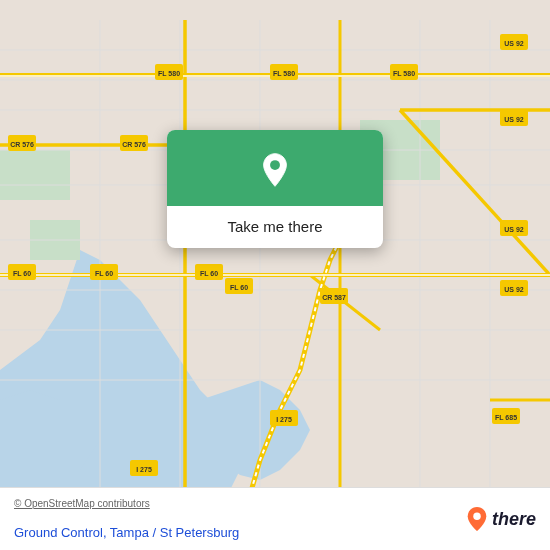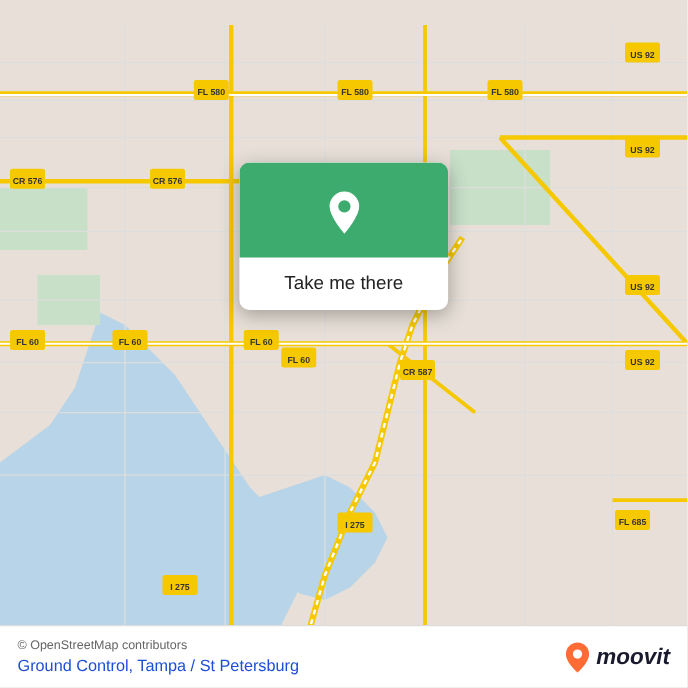--- a/index.html
+++ b/index.html
@@ -43,21 +43,22 @@
     }
 
     .bottom-bar-left {
       display: flex;
       flex-direction: column;
     }
 
     .copyright-text {
       font-size: 10px;
       color: #666;
-      margin-bottom: 3px;
+      margin-bottom: 16px;
+      text-decoration: underline;
     }
 
     .location-text {
       font-size: 13px;
       color: #1d4ed8;
       font-weight: 500;
     }
 
     .moovit-logo {
       display: flex;
@@ -76,21 +77,21 @@
       color: #1a1a2e;
       font-style: italic;
     }
 
     
     .popup-card {
       position: absolute;
       top: 130px;
       left: 50%;
       transform: translateX(-50%);
-      width: 167px;
+      width: 216px;
       background: white;
       border-radius: 8px;
       overflow: hidden;
       box-shadow: 0 4px 15px rgba(0,0,0,0.3);
       z-index: 20;
     }
 
     .popup-card-top {
       background: #3daa6e;
       display: flex;
@@ -244,16 +245,16 @@
     <div class="bottom-bar-left">
       <span class="copyright-text">© OpenStreetMap contributors</span>
       <span class="location-text">Ground Control, Tampa / St Petersburg</span>
     </div>
     <div class="moovit-logo">
 
       <svg class="moovit-pin" viewBox="0 0 22 28" xmlns="http://www.w3.org/2000/svg">
         <path d="M11 1C5.48 1 1 5.48 1 11C1 18.5 11 27 11 27C11 27 21 18.5 21 11C21 5.48 16.52 1 11 1Z" fill="#ff6b35"></path>
         <circle cx="11" cy="11" r="4" fill="white"></circle>
       </svg>
-      <span class="moovit-text">moovit</span>
+      <span class="moovit-text">there</span>
     </div>
   </div>
 </div>
 
 </body></html>

